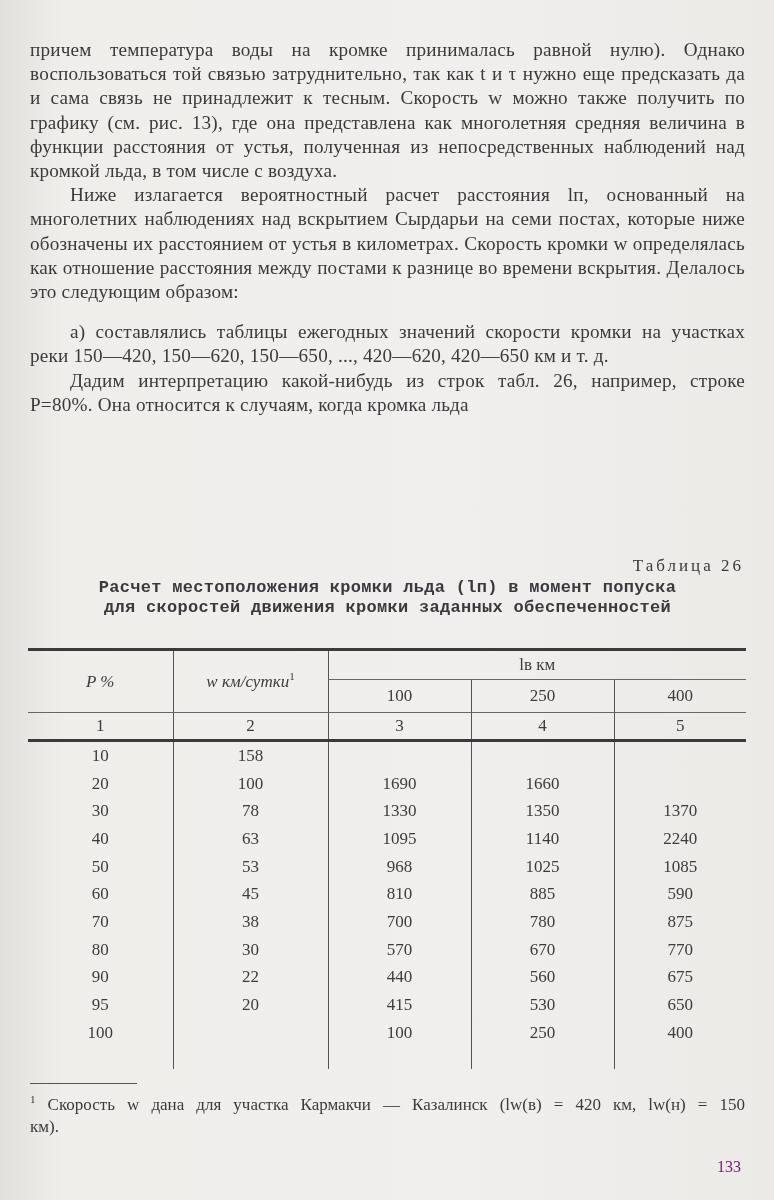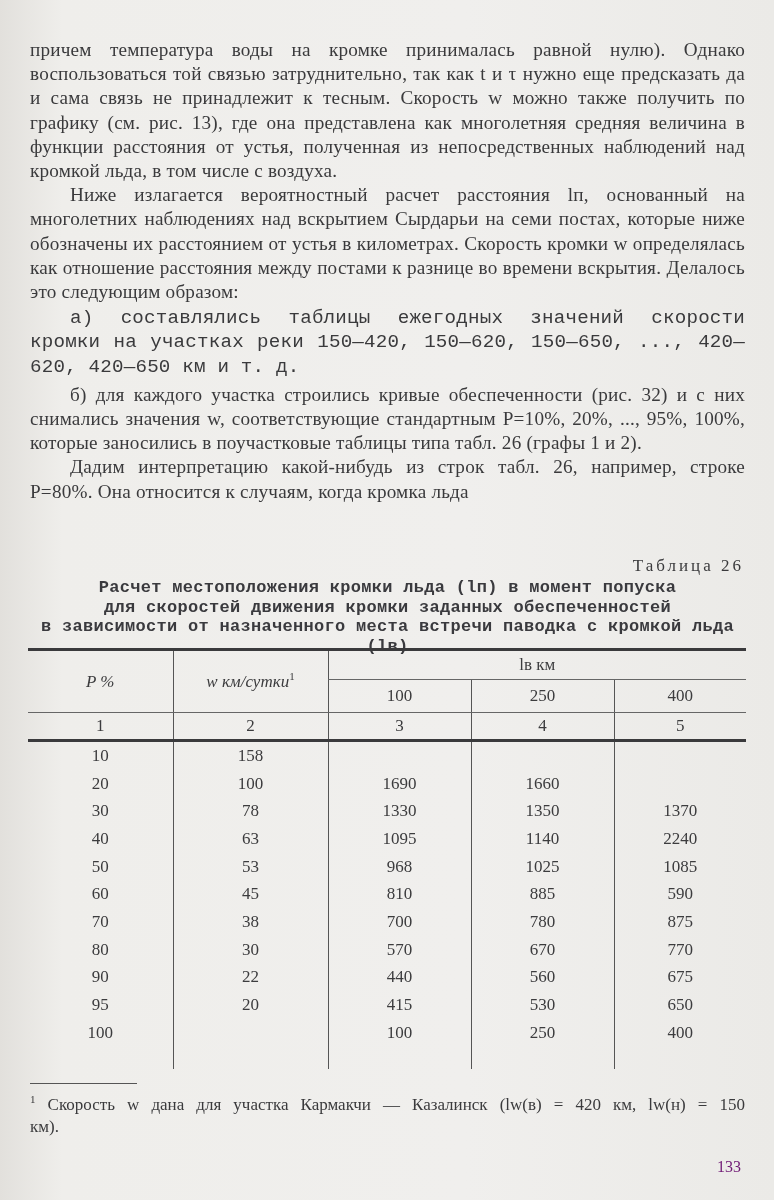--- a/index.html
+++ b/index.html
@@ -59,31 +59,29 @@
   }
 </style>
 </head>
 <body>
 
 <div class="page">
 
   <div class="text-block" style="top:38px;">
     <p>причем температура воды на кромке принималась равной нулю). Однако воспользоваться той связью затруднительно, так как t и τ нужно еще предсказать да и сама связь не принадлежит к тесным. Скорость w можно также получить по графику (см. рис. 13), где она представлена как многолетняя средняя величина в функции расстояния от устья, полученная из непосредственных наблюдений над кромкой льда, в том числе с воздуха.</p>
     <p class="indent">Ниже излагается вероятностный расчет расстояния lп, основанный на многолетних наблюдениях над вскрытием Сырдарьи на семи постах, которые ниже обозначены их расстоянием от устья в километрах. Скорость кромки w определялась как отношение расстояния между постами к разнице во времени вскрытия. Делалось это следующим образом:</p>
-    <p class="indent" style="margin-top:2px;font-family:Liberation Mono, monospace;">а) составлялись таблицы ежегодных значений скорости кромки на участках реки 150—420, 150—620, 150—650, ..., 420—620, 420—650 км и т. д.</p>
-    <p class="indent" style="margin-top:4px;">б) для каждого участка строились кривые обеспеченности (рис. 32) и с них снимались значения w, соответствующие стандартным P=10%, 20%, ..., 95%, 100%, которые заносились в поучастковые таблицы типа табл. 26 (графы 1 и 2).</p>
+    <p class="indent" style="margin-top:16px;">а) составлялись таблицы ежегодных значений скорости кромки на участках реки 150—420, 150—620, 150—650, ..., 420—620, 420—650 км и т. д.</p>
     <p class="indent">Дадим интерпретацию какой-нибудь из строк табл. 26, например, строке P=80%. Она относится к случаям, когда кромка льда</p>
   </div>
 
   <div class="table-label">Таблица 26</div>
 
   <div class="caption">
     <span class="cap-line">Расчет местоположения кромки льда (lп) в момент попуска</span>
     <span class="cap-line">для скоростей движения кромки заданных обеспеченностей</span>
-    <span class="cap-line">в зависимости от назначенного места встречи паводка с кромкой льда (lв)</span>
   </div>
 
   <table class="data">
     <colgroup>
       <col style="width:145px">
         <col style="width:155px">
         <col style="width:143px">
         <col style="width:143px">
         <col style="width:132px">
     </colgroup>

